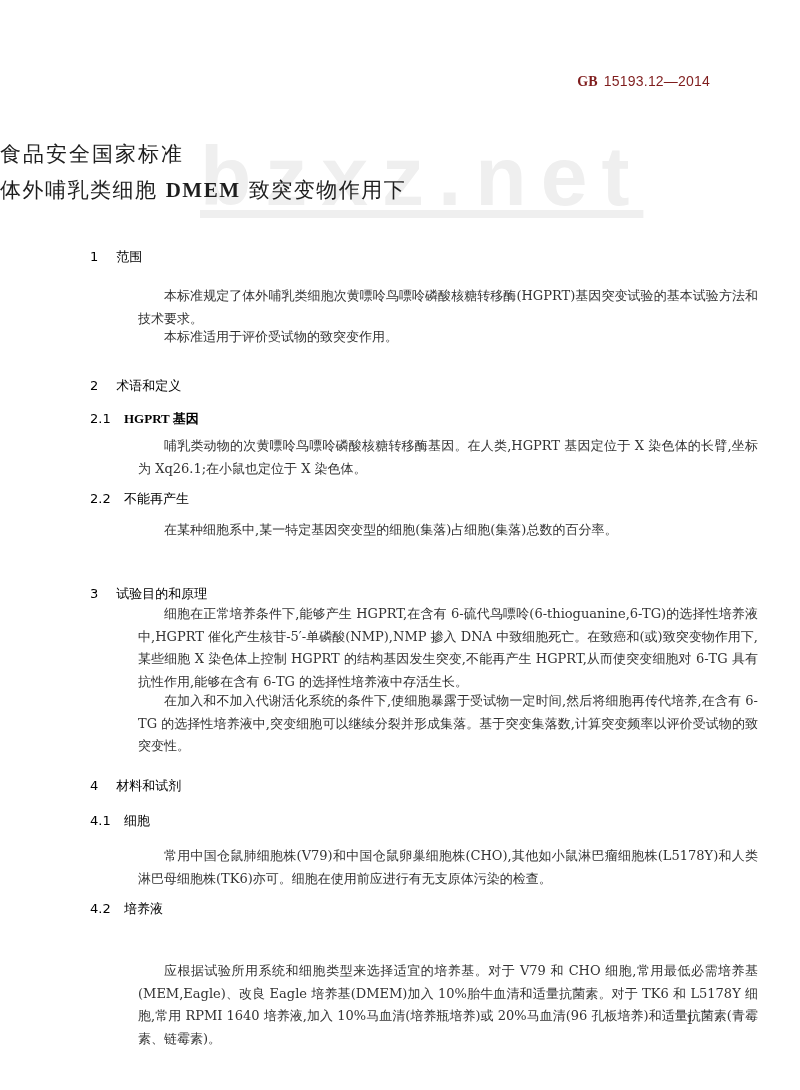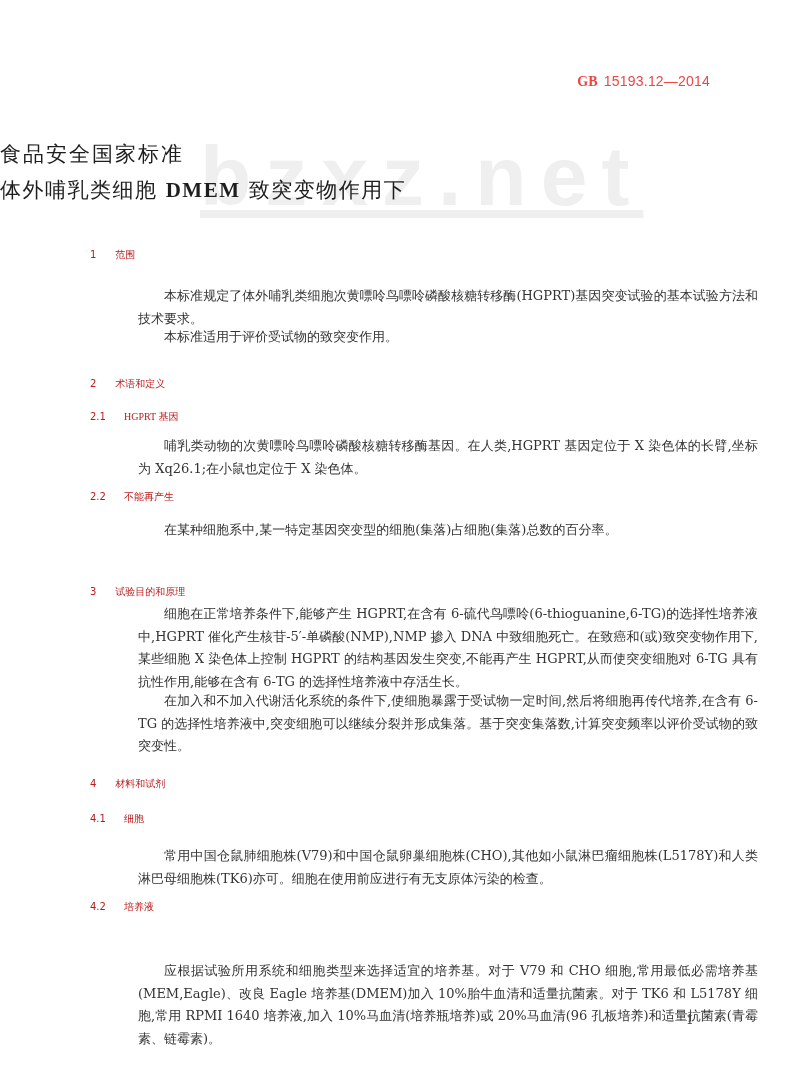--- a/index.html
+++ b/index.html
@@ -4,42 +4,42 @@
 <style>
   html, body { margin: 0; padding: 0; background: #ffffff; }
   body {
     width: 800px; height: 1090px; position: relative; overflow: hidden;
     font-family: "DejaVu Serif", "Liberation Serif", serif;
     color: #2a2a2a;
   }
   .std-code {
     position: absolute; top: 73px; right: 90px;
     font-family: "Liberation Sans", "DejaVu Sans", sans-serif;
-    font-size: 14px; color: #ef4444; letter-spacing: 0.2px;
+    font-size: 14px; color: #7f1d1d; letter-spacing: 0.2px;
   }
   .std-code b { font-family: "Liberation Serif", serif; font-weight: bold; margin-right: 6px; }
   .watermark {
     position: absolute; top: 128px; left: 200px;
     font-family: "Liberation Sans", sans-serif; font-weight: bold;
     font-size: 84px; color: #efefef; letter-spacing: 14px; z-index: 0;
     white-space: nowrap;
     text-decoration: underline;
   }
   .title1, .title2 {
     position: absolute; left: 0; width: 800px; text-align: left;
     font-family: "DejaVu Sans", "Liberation Sans", sans-serif; color: #1e1e1e; z-index: 1;
   }
   .title1 { top: 140px; font-size: 21px; letter-spacing: 2px; }
   .title2 { top: 176px; font-size: 21px; letter-spacing: 1.5px; }
   .title2 .latin { font-family: "Liberation Serif", serif; font-weight: bold; }
   .content { position: absolute; left: 90px; width: 620px; top: 0; z-index: 1; }
   .h {
     position: absolute; left: 0;
     font-family: "DejaVu Sans", "Liberation Sans", sans-serif;
-    font-size: 10px; color: #b91c1c; white-space: nowrap;
+    font-size: 13px; color: #000000; white-space: nowrap;
   }
   .h .num { display: inline-block; min-width: 22px; }
   .h .num.sub { min-width: 34px; }
   .p {
     position: absolute; left: 0; width: 620px;
     font-size: 13px; line-height: 22.5px; color: #333;
     text-indent: 26px; text-align: justify; margin-left: 48px;
   }
   .page-num {
     position: absolute; top: 1013px; left: 686px;
@@ -57,21 +57,21 @@
 <div class="title2"><span>体外哺乳类细胞 </span><span class="latin">DMEM</span><span> 致突变物作用下</span></div>
 
 <div class="content">
 
   <div class="h" style="top:248px"><span class="num">1</span> <span>范围</span></div>
   <div class="p" style="top:285px">本标准规定了体外哺乳类细胞次黄嘌呤鸟嘌呤磷酸核糖转移酶(HGPRT)基因突变试验的基本试验方法和技术要求。</div>
   <div class="p" style="top:330px; line-height:14px">本标准适用于评价受试物的致突变作用。</div>
 
   <div class="h" style="top:377px"><span class="num">2</span> <span>术语和定义</span></div>
 
-  <div class="h" style="top:410px"><span class="num sub">2.1</span><span style="font-family:'Liberation Serif',serif;font-weight:normal">HGPRT 基因</span></div>
+  <div class="h" style="top:410px"><span class="num sub">2.1</span><span style="font-family:'Liberation Serif',serif;font-weight:bold">HGPRT 基因</span></div>
   <div class="p" style="top:435px">哺乳类动物的次黄嘌呤鸟嘌呤磷酸核糖转移酶基因。在人类,HGPRT 基因定位于 X 染色体的长臂,坐标为 Xq26.1;在小鼠也定位于 X 染色体。</div>
 
   <div class="h" style="top:490px"><span class="num sub">2.2</span><span>不能再产生</span></div>
   <div class="p" style="top:519px">在某种细胞系中,某一特定基因突变型的细胞(集落)占细胞(集落)总数的百分率。</div>
 
   <div class="h" style="top:585px"><span class="num">3</span> <span>试验目的和原理</span></div>
   <div class="p" style="top:603px">细胞在正常培养条件下,能够产生 HGPRT,在含有 6-硫代鸟嘌呤(6-thioguanine,6-TG)的选择性培养液中,HGPRT 催化产生核苷-5′-单磷酸(NMP),NMP 掺入 DNA 中致细胞死亡。在致癌和(或)致突变物作用下,某些细胞 X 染色体上控制 HGPRT 的结构基因发生突变,不能再产生 HGPRT,从而使突变细胞对 6-TG 具有抗性作用,能够在含有 6-TG 的选择性培养液中存活生长。</div>
   <div class="p" style="top:690px">在加入和不加入代谢活化系统的条件下,使细胞暴露于受试物一定时间,然后将细胞再传代培养,在含有 6-TG 的选择性培养液中,突变细胞可以继续分裂并形成集落。基于突变集落数,计算突变频率以评价受试物的致突变性。</div>
 
   <div class="h" style="top:777px"><span class="num">4</span> <span>材料和试剂</span></div>

